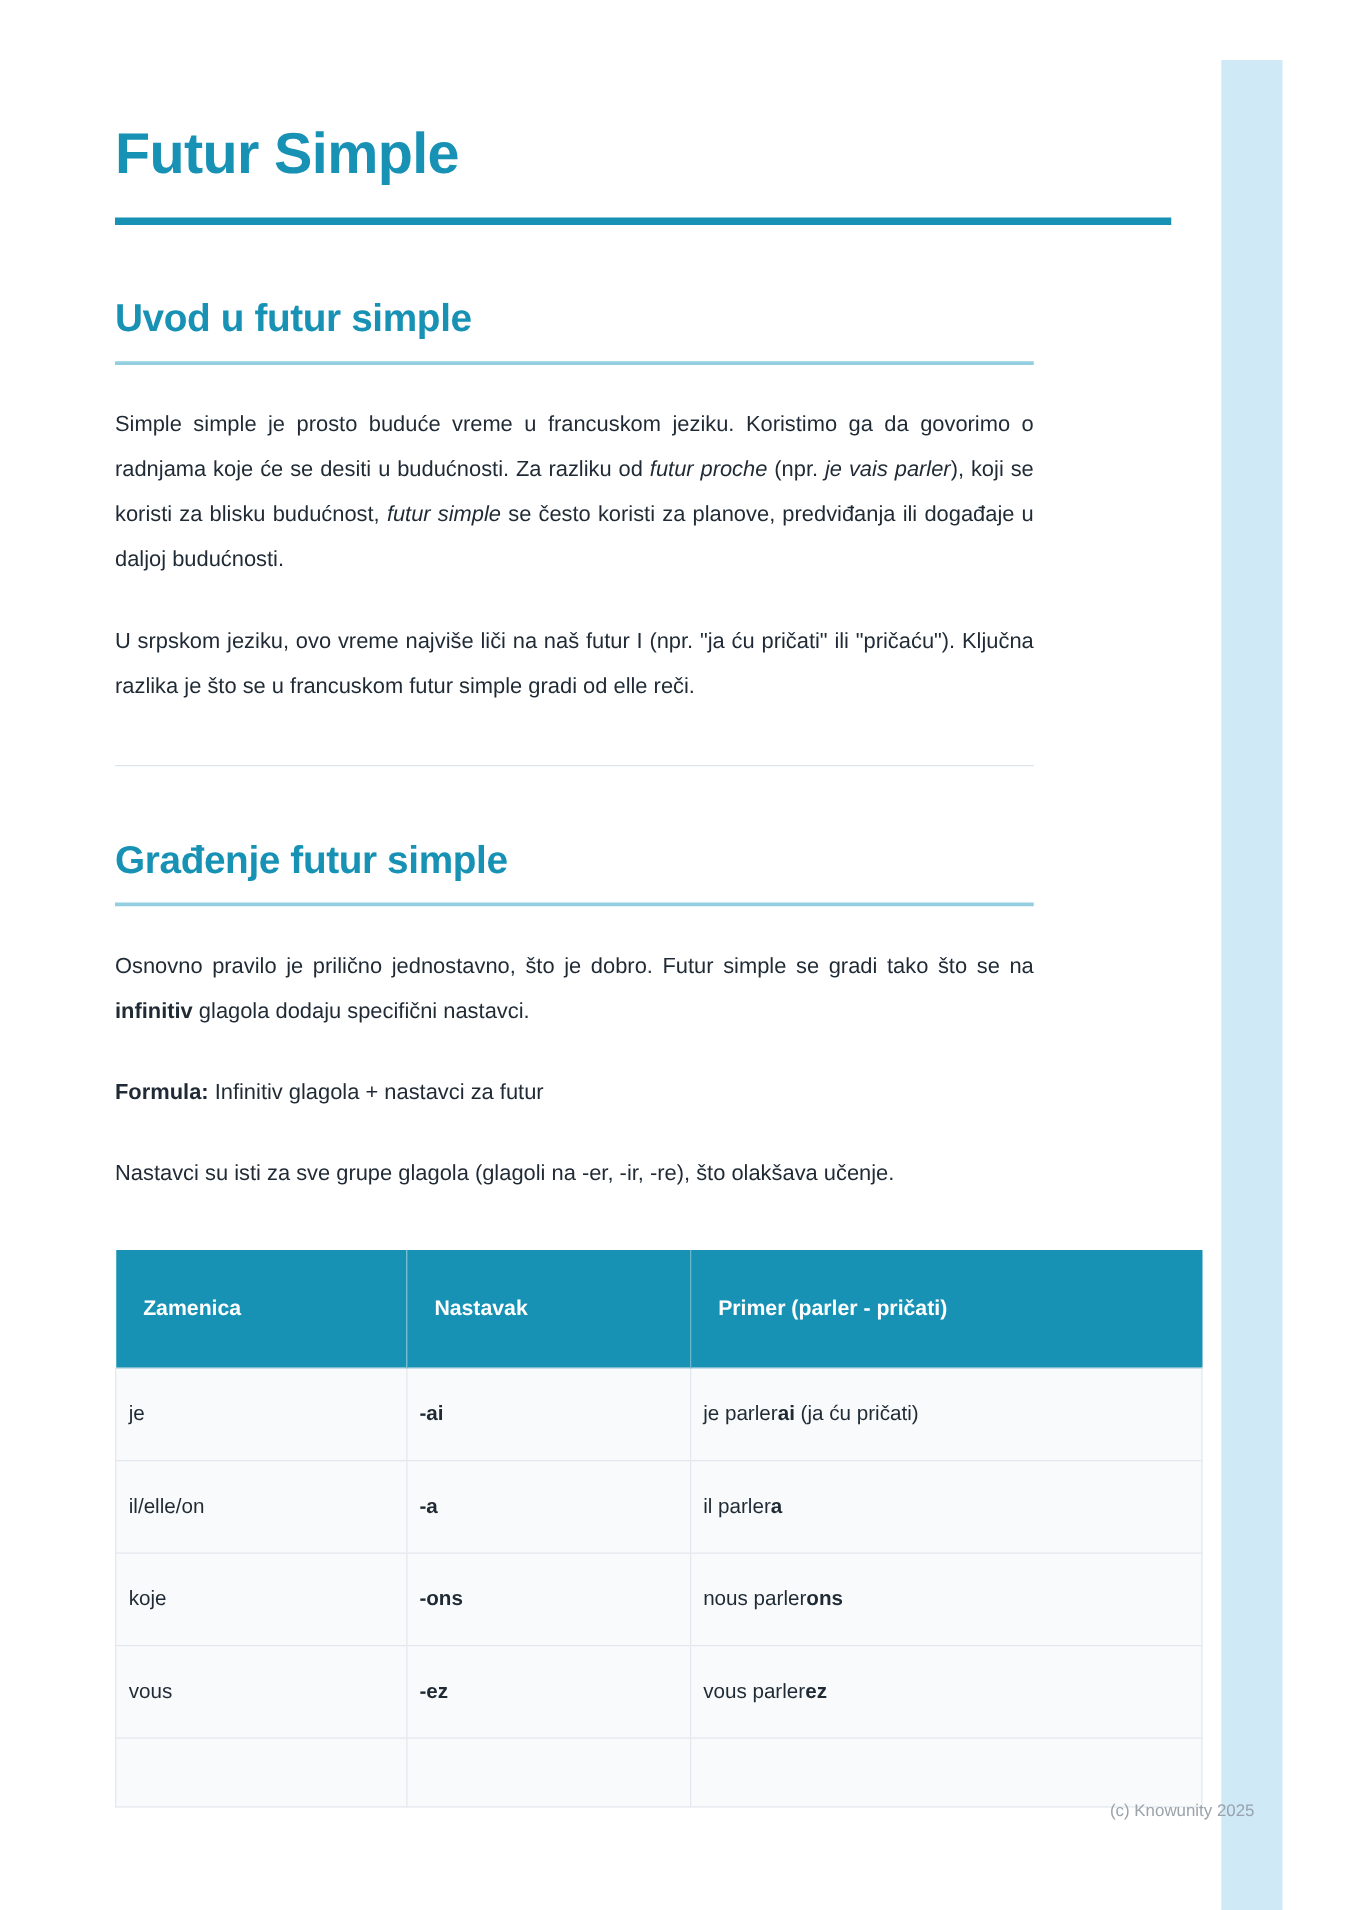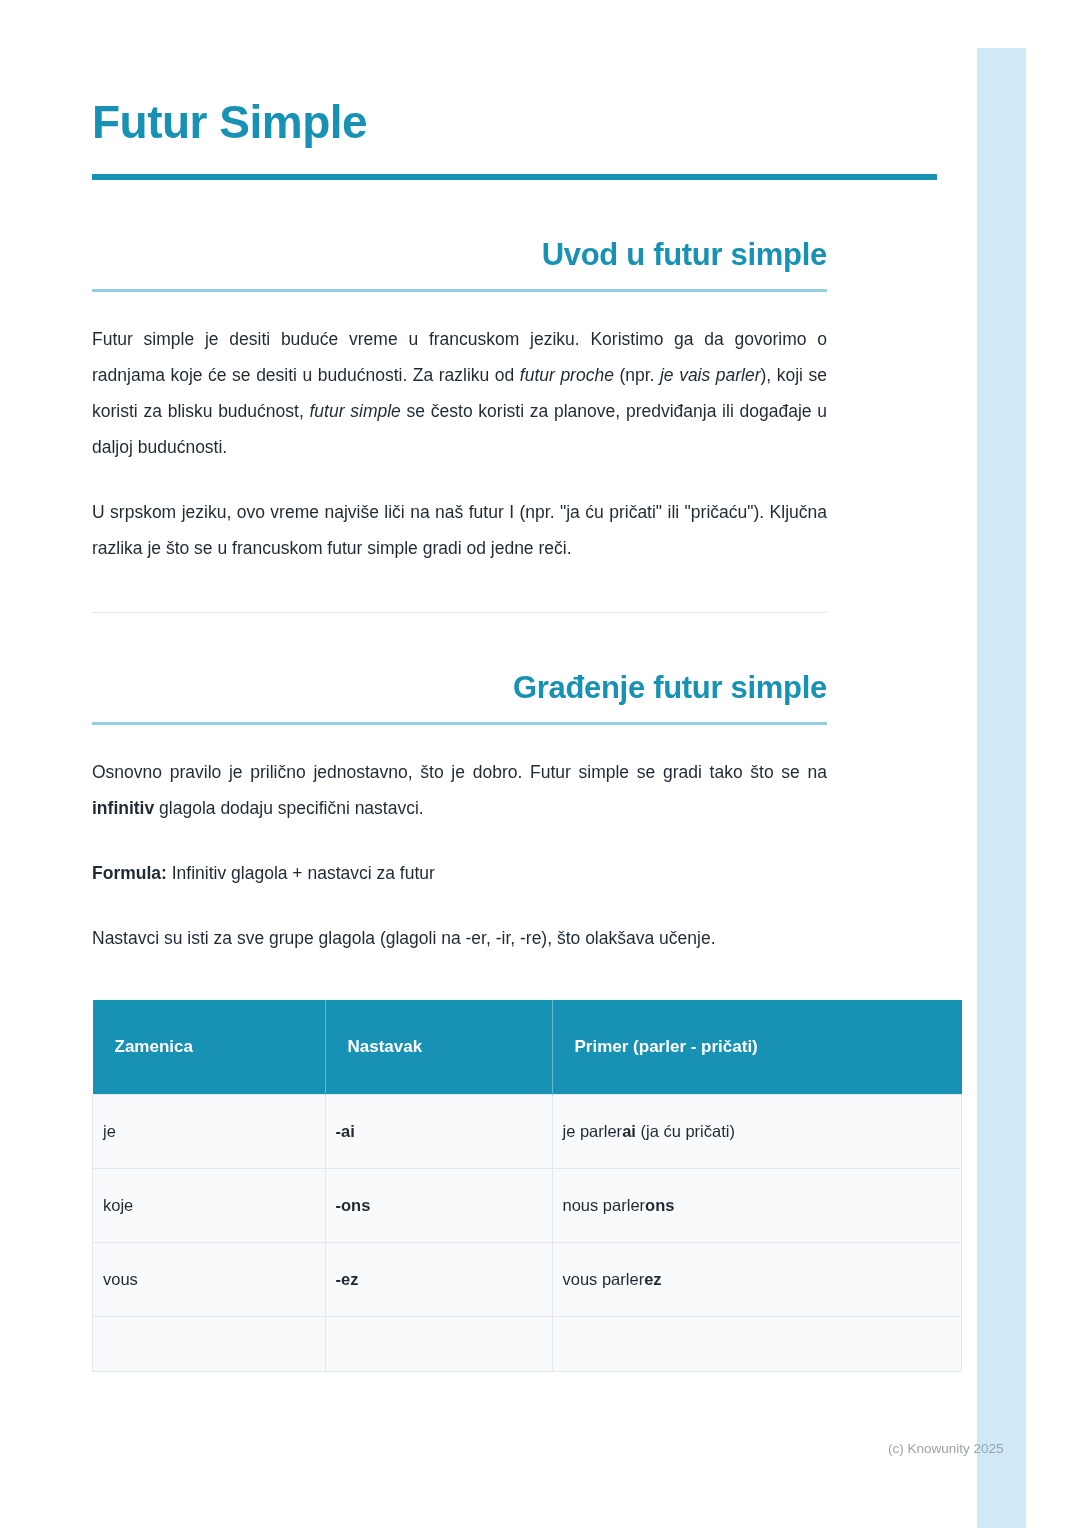--- a/index.html
+++ b/index.html
@@ -51,21 +51,20 @@
     background: var(--accent, #1792b4);
     margin-top: 28px;
   }
   h2 {
     margin: 58px 0 0 0;
     font-size: 31px;
     line-height: 1.1;
     font-weight: bold;
     letter-spacing: -0.3px;
     color: var(--accent, #1792b4);
-    text-align: right;
   }
   .heading-rule {
     width: 735px;
     height: 3px;
     background: var(--accent_light, #93cfe0);
     margin-top: 17px;
   }
   p {
     margin: 29px 0 0 0;
     font-size: 17.5px;
@@ -122,41 +121,46 @@
 <body>
 
 <div class="page">
   <div class="stripe"></div>
   <div class="content">
     <h1>Futur Simple</h1>
     <div class="title-rule"></div>
     <div id="sections">
         <h2>Uvod u futur simple</h2>
         <div class="heading-rule"></div>
-        <p><span>Futur simple je desiti buduće vreme u francuskom jeziku. Koristimo ga da govorimo o radnjama koje će se desiti u budućnosti. Za razliku od </span><i>futur proche</i><span> (npr. </span><i>je vais parler</i><span>), koji se koristi za blisku budućnost, </span><i>futur simple</i><span> se često koristi za planove, predviđanja ili događaje u daljoj budućnosti.</span></p>
-        <p><span>U srpskom jeziku, ovo vreme najviše liči na naš futur I (npr. "ja ću pričati" ili "pričaću"). Ključna razlika je što se u francuskom futur simple gradi od jedne reči.</span></p>
+        <p><span>Simple simple je prosto buduće vreme u francuskom jeziku. Koristimo ga da govorimo o radnjama koje će se desiti u budućnosti. Za razliku od </span><i>futur proche</i><span> (npr. </span><i>je vais parler</i><span>), koji se koristi za blisku budućnost, </span><i>futur simple</i><span> se često koristi za planove, predviđanja ili događaje u daljoj budućnosti.</span></p>
+        <p><span>U srpskom jeziku, ovo vreme najviše liči na naš futur I (npr. "ja ću pričati" ili "pričaću"). Ključna razlika je što se u francuskom futur simple gradi od elle reči.</span></p>
         <div class="divider"></div>
         <h2>Građenje futur simple</h2>
         <div class="heading-rule"></div>
         <p><span>Osnovno pravilo je prilično jednostavno, što je dobro. Futur simple se gradi tako što se na </span><b>infinitiv</b><span> glagola dodaju specifični nastavci.</span></p>
         <p><b>Formula:</b><span> Infinitiv glagola + nastavci za futur</span></p>
         <p><span>Nastavci su isti za sve grupe glagola (glagoli na -er, -ir, -re), što olakšava učenje.</span></p>
         <table>
           <thead>
             <tr>
               <th>Zamenica</th>
               <th>Nastavak</th>
               <th>Primer (parler - pričati)</th>
             </tr>
           </thead>
           <tbody>
             <tr>
               <td><span>je</span></td>
               <td><b>-ai</b></td>
               <td><span>je parler</span><b>ai</b><span> (ja ću pričati)</span></td>
+            </tr>
+            <tr>
+              <td><span>il/elle/on</span></td>
+              <td><b>-a</b></td>
+              <td><span>il parler</span><b>a</b></td>
             </tr>
             <tr>
               <td><span>koje</span></td>
               <td><b>-ons</b></td>
               <td><span>nous parler</span><b>ons</b></td>
             </tr>
             <tr>
               <td><span>vous</span></td>
               <td><b>-ez</b></td>
               <td><span>vous parler</span><b>ez</b></td>

